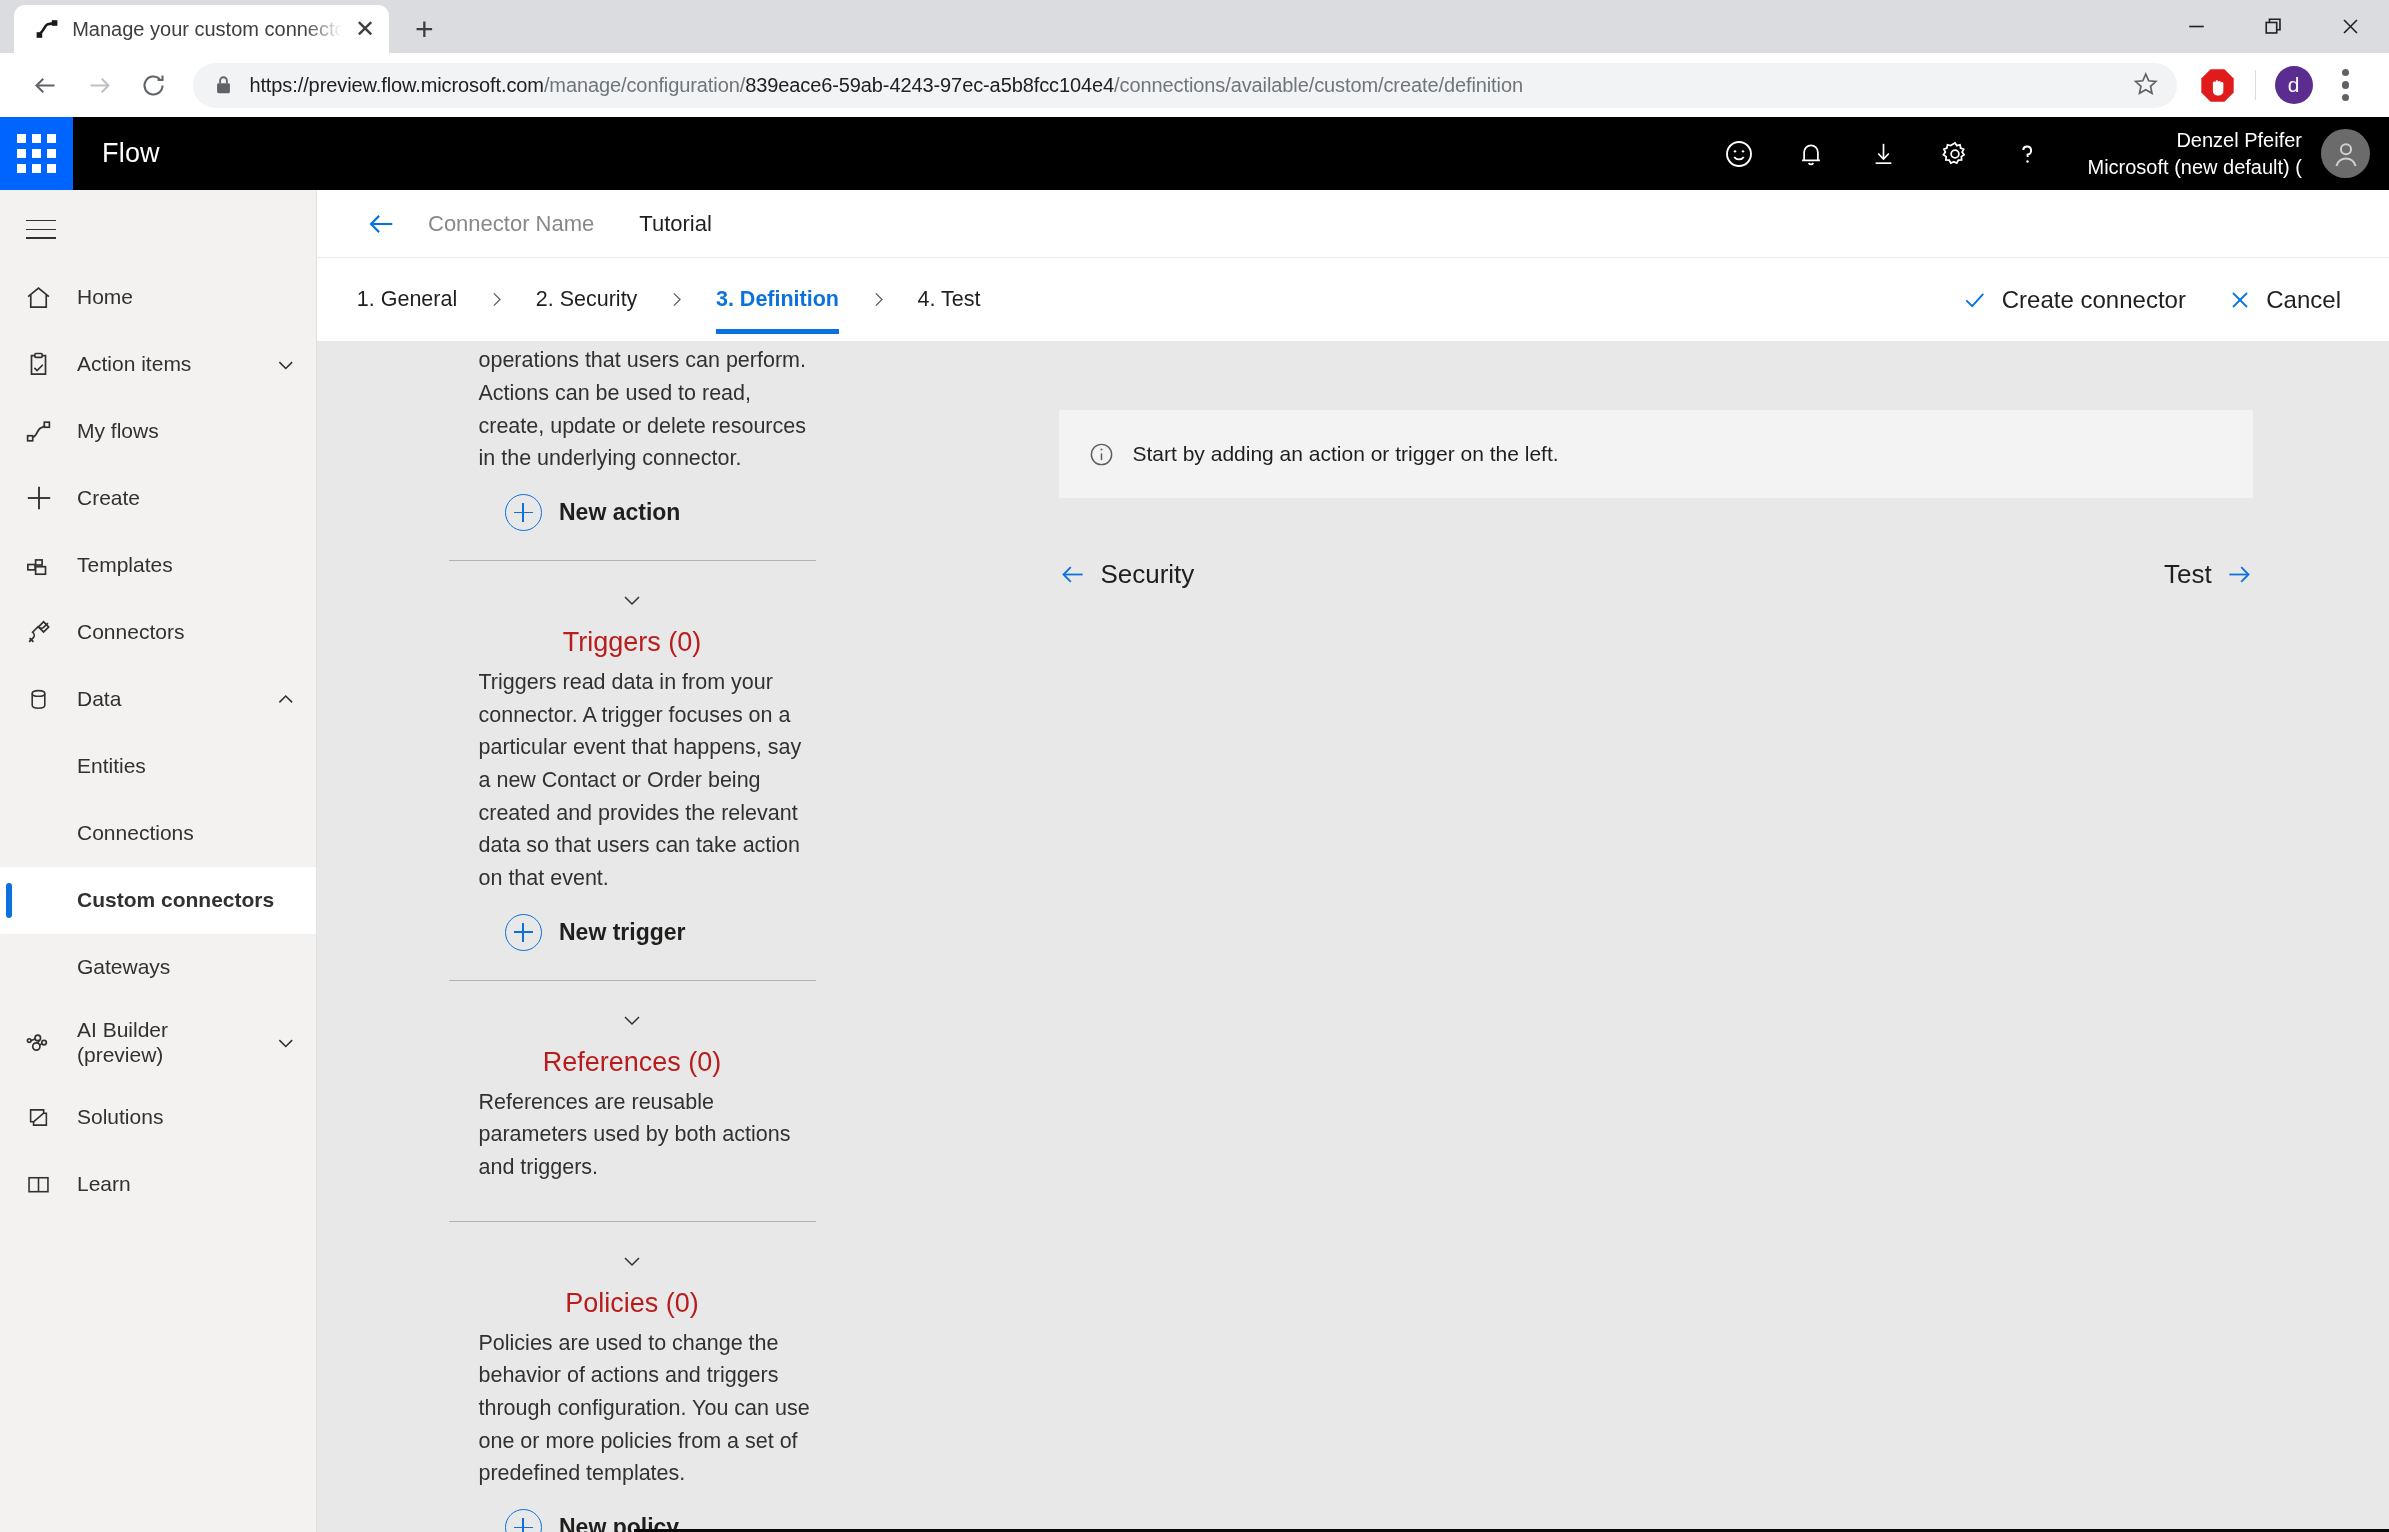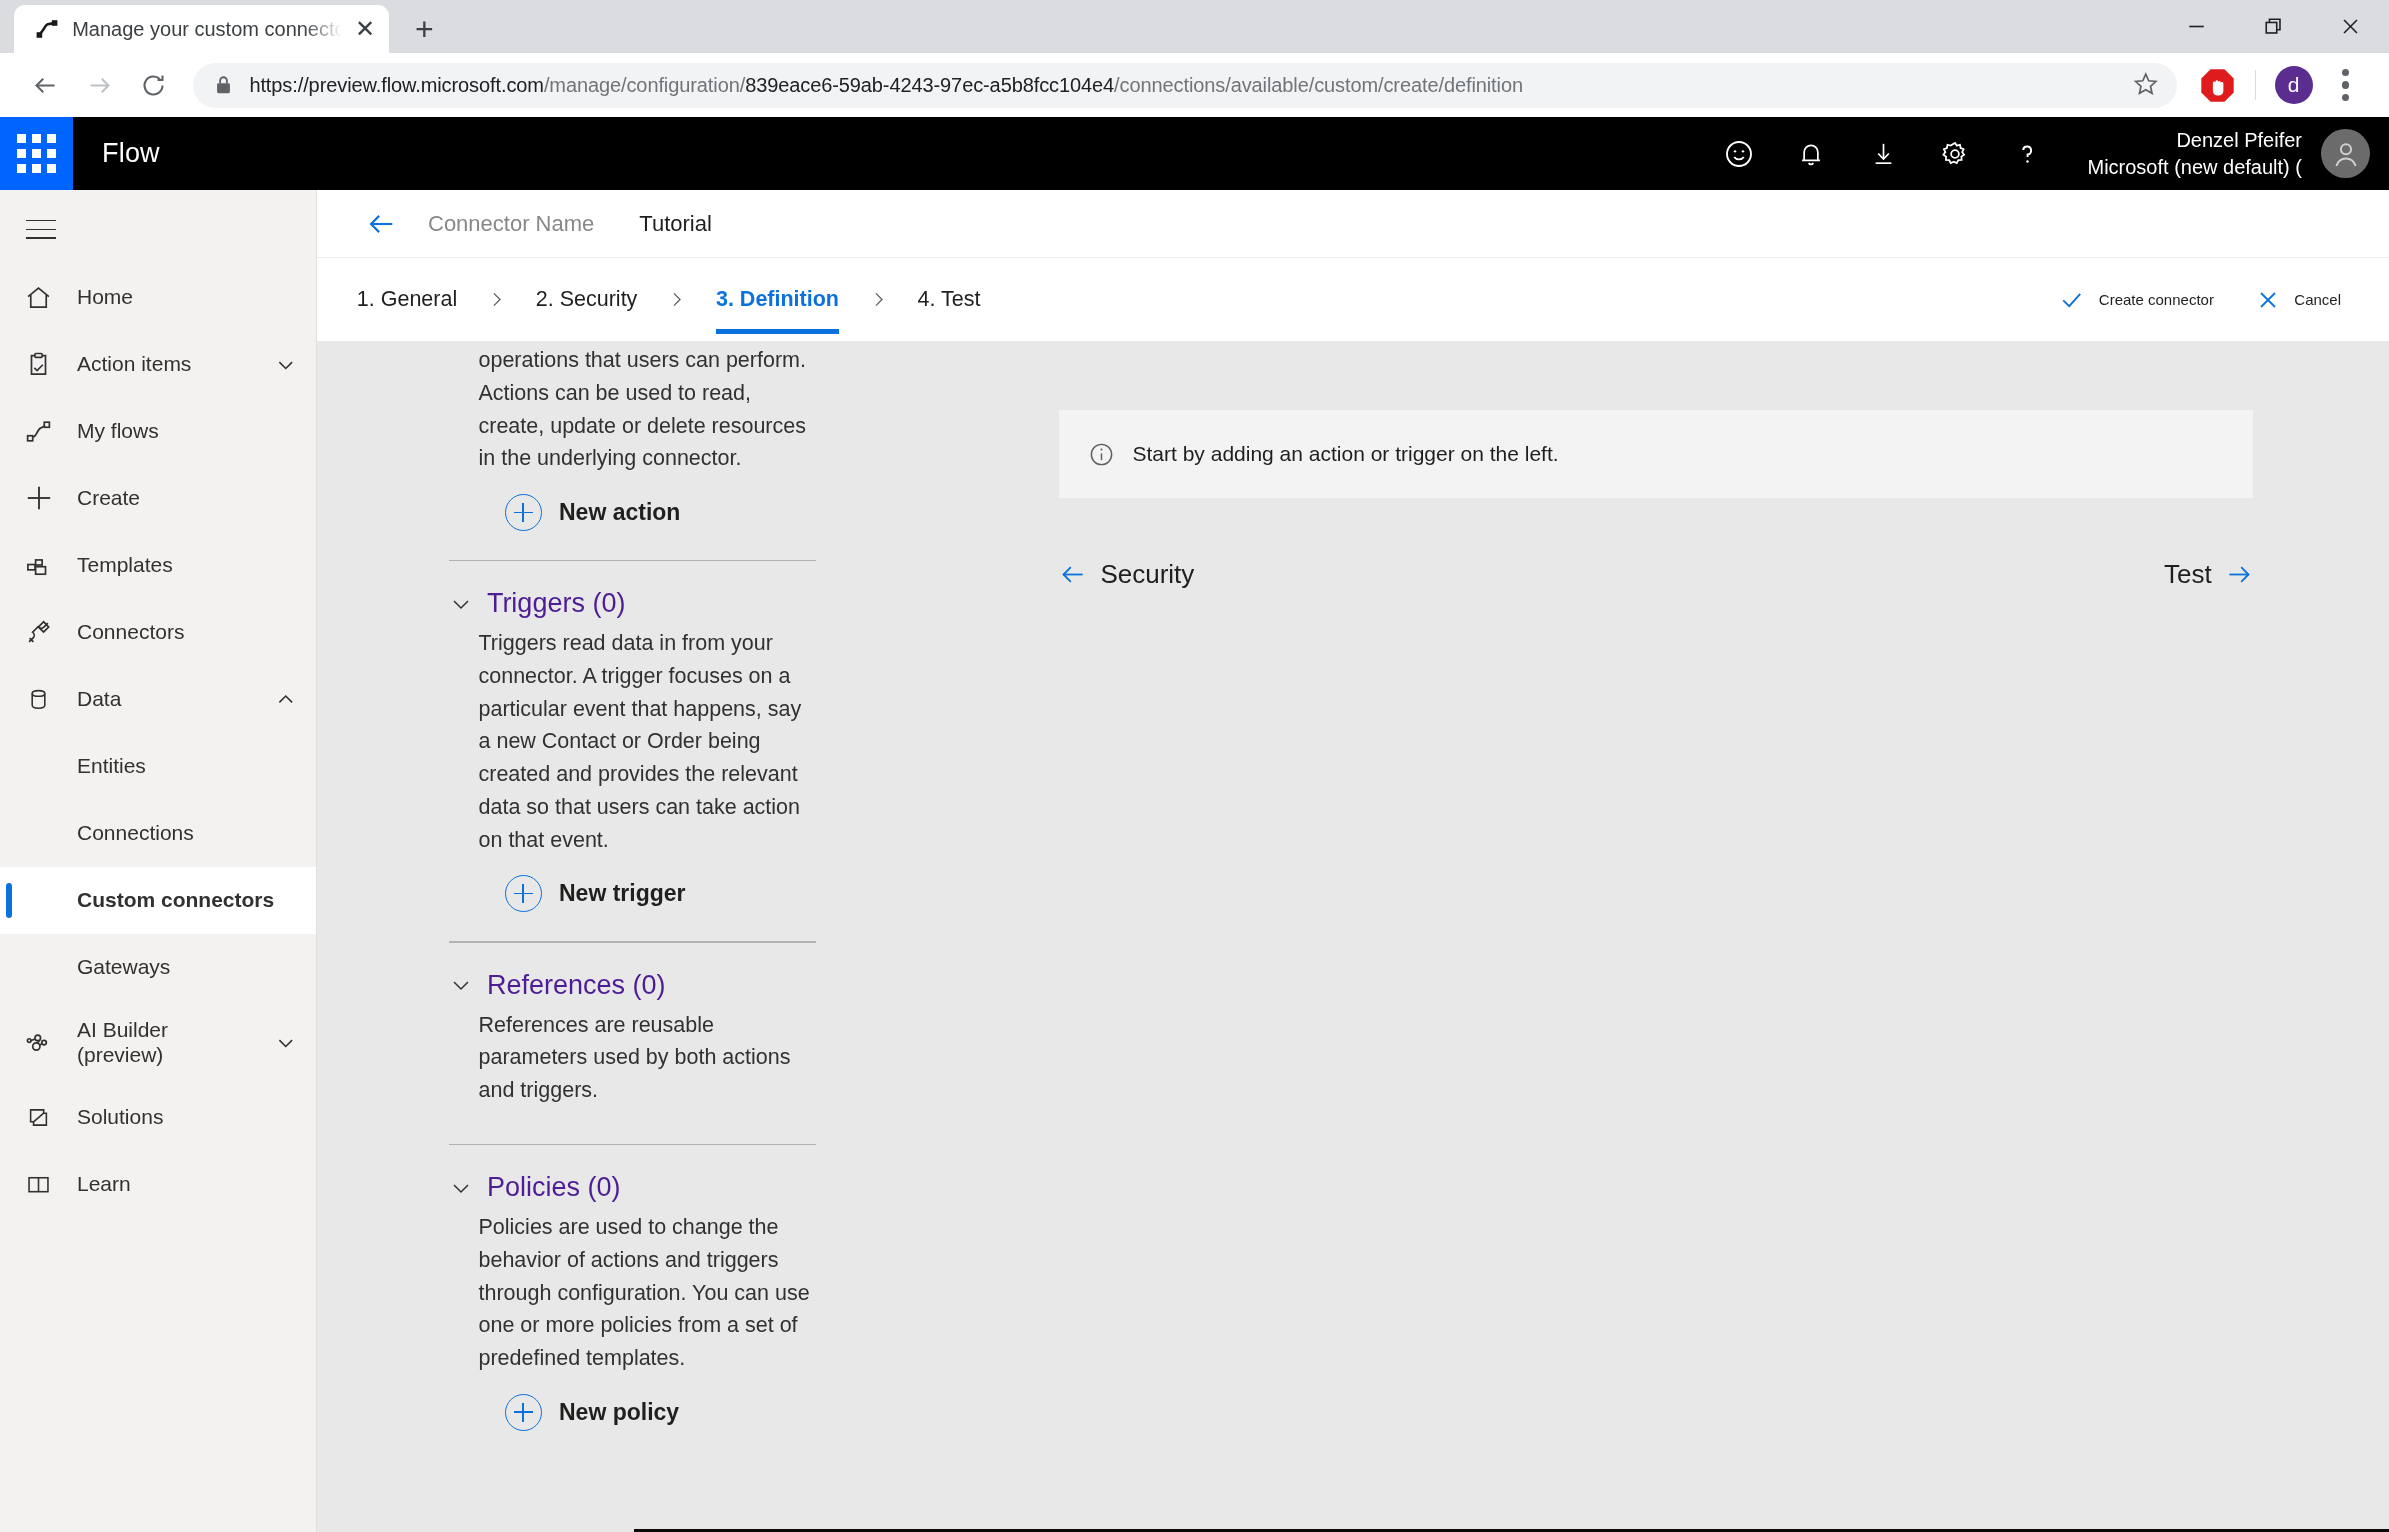--- a/index.html
+++ b/index.html
@@ -166,40 +166,40 @@
     display: flex; align-items: center; cursor: pointer; position: relative;
   }
   .step.active { color: #0b72dd; font-weight: bold; }
   .step.active::after {
     content: ""; position: absolute; left: 12.8px; right: 12.8px; bottom: 0;
     height: 4.8px; background: #0b72dd;
   }
   .step-sep { color: #605e5c; padding: 0 16px; display: flex; align-items: center; }
   .stepbar-actions { margin-left: auto; display: flex; align-items: center; padding-right: 27px; }
   .cmd-btn {
-    display: flex; align-items: center; gap: 14.4px; font-size: 15px;
+    display: flex; align-items: center; gap: 14.4px; font-size: 24px;
     color: #201f1e; padding: 0 21px; height: 48px; cursor: pointer;
   }
   .cmd-ico { color: #0b72dd; display: flex; align-items: center; }
 
   .content-area { flex: 1; display: flex; min-height: 0; overflow: hidden; }
 
   
   .defcol {
     width: 630px; flex: 0 0 630px; position: relative;
     padding: 0 0 0 0; overflow: hidden;
   }
   .defcol-inner { width: 367px; margin: 0 auto; padding-top: 3.2px; }
   .def-para {
     font-size: 21.5px; line-height: 1.52; color: #323130;
     padding-left: 30px; padding-right: 0;
   }
   .sec-head {
     display: flex; align-items: center; gap: 14.4px; font-size: 27px;
-    color: #4c1d95; margin-top: 6.4px; cursor: pointer;
+    color: #b91c1c; margin-top: 6.4px; cursor: pointer; flex-direction: column;
   }
   .sec-chev { color: #323130; display: flex; align-items: center; }
   .new-btn {
     display: flex; align-items: center; gap: 17.5px; margin: 19px 0 0 56px;
     cursor: pointer;
   }
   .plus-circle {
     width: 37px; height: 37px; border-radius: 50%; border: 1.6px solid #0b72dd;
     position: relative; flex: 0 0 37px;
   }

